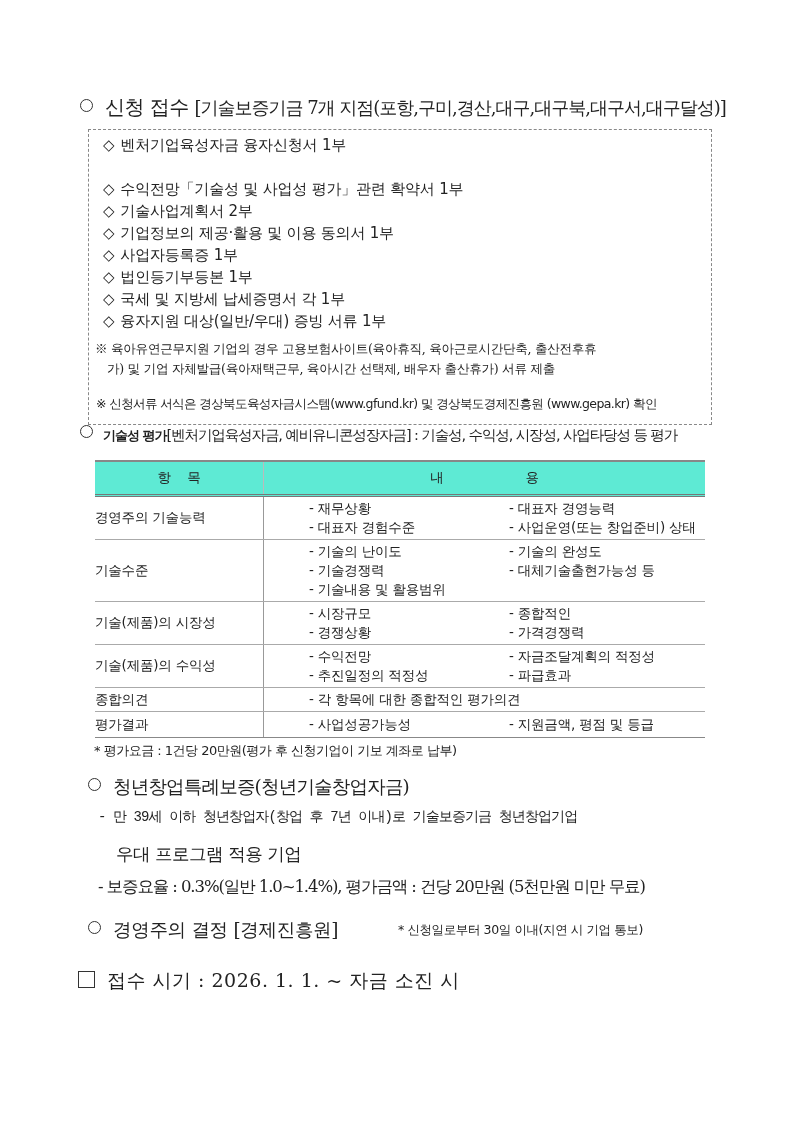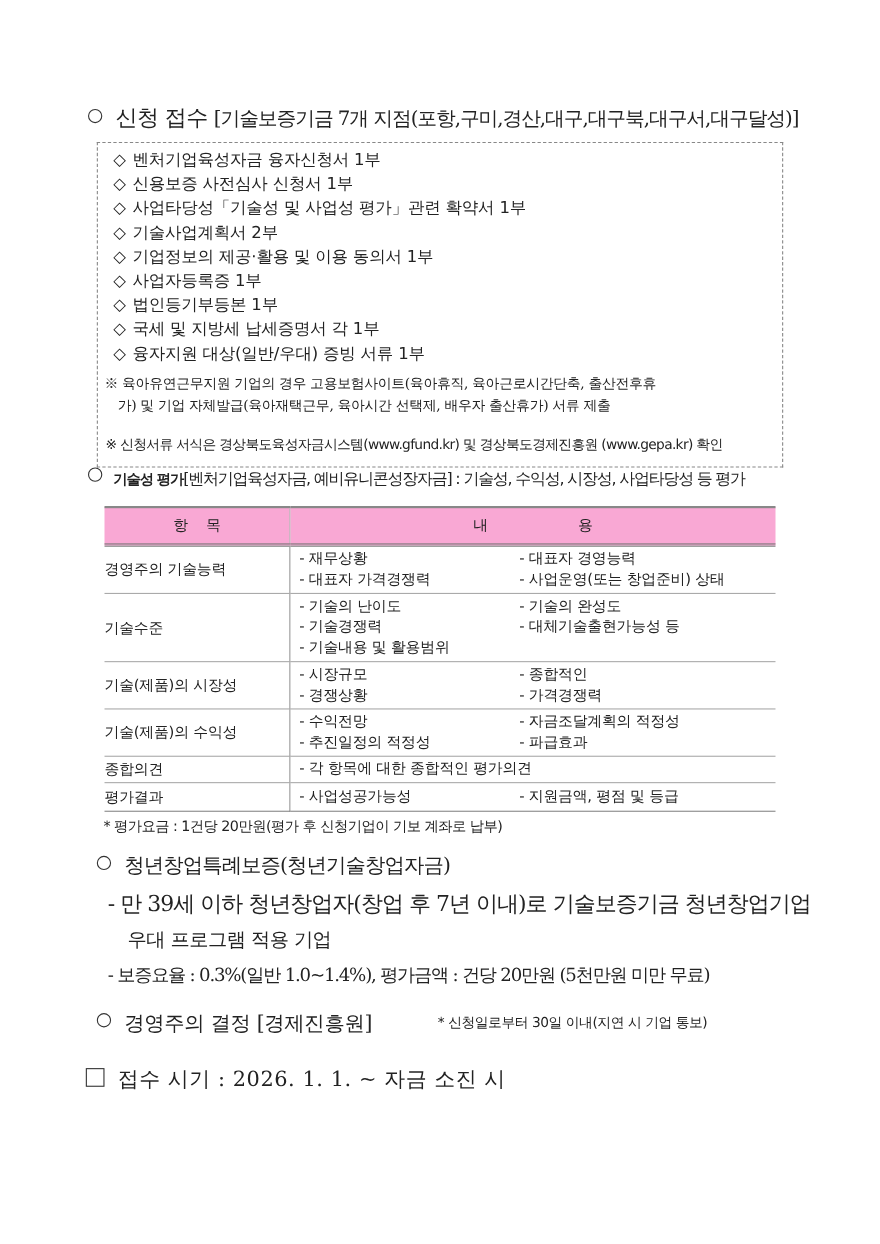--- a/index.html
+++ b/index.html
@@ -16,44 +16,43 @@
             border: 1px dashed #888; box-sizing: border-box; }
   .docbox .item { position: absolute; left: 14px; font-size: 15px; letter-spacing: -0.2px; }
   .diamond { display: inline-block; font-size: 15px; margin-right: 6px; }
   .docbox .note { position: absolute; left: 6px; font-size: 12.6px; letter-spacing: -0.3px;
                   line-height: 20px; }
 
   .small-note { font-size: 12.5px; letter-spacing: -0.6px; }
 
   table.eval { position: absolute; left: 95px; top: 460px; width: 610px;
                border-collapse: collapse; font-size: 13.5px; letter-spacing: -0.2px; }
-  table.eval th { background: #f9a8d4; font-weight: normal; height: 30px;
+  table.eval th { background: #5eead4; font-weight: normal; height: 30px;
                   border-bottom: 3px double #777; border-top: 2px solid #888; }
   table.eval th.c1 { border-right: 1px solid #bbb; }
   table.eval td { border-bottom: 1px solid #aaa; vertical-align: middle; padding: 2px 0; }
   table.eval td.cat { width: 168px; text-align: left; border-right: 1px solid #999; }
   table.eval td.content { padding-left: 8px; }
   table.eval tr:last-child td { border-bottom: 1.5px solid #888; }
-  .cgrid { display: grid; grid-template-columns: 200px 1fr; line-height: 19px; }
+  .cgrid { display: grid; grid-template-columns: 200px 1fr; line-height: 19px; margin-left: 37px; }
 
   .checkbox { display: inline-block; width: 15px; height: 15px; border: 1.3px solid #333;
               margin-right: 12px; vertical-align: -1px; }
 </style>
 </head>
 <body>
 
 <div class="abs h-line serif" style="left:80px; top:94px;">
   <span class="bullet-o"></span><span style="font-size:20px;">신청 접수</span>
   <span style="font-size:18px; letter-spacing:-1px;">[기술보증기금 7개 지점(포항,구미,경산,대구,대구북,대구서,대구달성)]</span>
 </div>
 
 <div class="docbox">
   <div class="item" style="top:6px;"><span class="diamond">◇</span><span>벤처기업육성자금 융자신청서 1부</span></div>
-  <div class="item" style="top:28px;"><span class="diamond">◇</span><span>신용보증 사전심사 신청서 1부</span></div>
-  <div class="item" style="top:50px;"><span class="diamond">◇</span><span>사업타당성「기술성 및 사업성 평가」관련 확약서 1부</span></div>
+  <div class="item" style="top:50px;"><span class="diamond">◇</span><span>수익전망「기술성 및 사업성 평가」관련 확약서 1부</span></div>
   <div class="item" style="top:72px;"><span class="diamond">◇</span><span>기술사업계획서 2부</span></div>
   <div class="item" style="top:94px;"><span class="diamond">◇</span><span>기업정보의 제공·활용 및 이용 동의서 1부</span></div>
   <div class="item" style="top:116px;"><span class="diamond">◇</span><span>사업자등록증 1부</span></div>
   <div class="item" style="top:138px;"><span class="diamond">◇</span><span>법인등기부등본 1부</span></div>
   <div class="item" style="top:160px;"><span class="diamond">◇</span><span>국세 및 지방세 납세증명서 각 1부</span></div>
   <div class="item" style="top:182px;"><span class="diamond">◇</span><span>융자지원 대상(일반/우대) 증빙 서류 1부</span></div>
   <div class="note serif" style="top:209px;">※ 육아유연근무지원 기업의 경우 고용보험사이트(육아휴직, 육아근로시간단축, 출산전후휴</div>
   <div class="note serif" style="top:229px; left:18px;">가) 및 기업  자체발급(육아재택근무, 육아시간 선택제, 배우자 출산휴가) 서류 제출</div>
 </div>
 
@@ -70,21 +69,21 @@
       <th style="white-space:pre;">내                    용</th>
     </tr>
   </thead>
   <tbody>
     <tr style="height:42px;">
       <td class="cat">경영주의 기술능력</td>
       <td class="content">
         <div class="cgrid">
           <span>- 재무상황</span>
             <span>- 대표자 경영능력</span>
-          <span>- 대표자 가격경쟁력</span>
+          <span>- 대표자 경험수준</span>
             <span>- 사업운영(또는 창업준비) 상태</span>
         </div>
       </td>
     </tr>
     <tr style="height:60px;">
       <td class="cat">기술수준</td>
       <td class="content">
         <div class="cgrid">
           <span>- 기술의 난이도</span>
             <span>- 기술의 완성도</span>
@@ -135,21 +134,21 @@
       </td>
     </tr>
   </tbody>
 </table>
 
 <div class="abs" style="left:94px; top:742px; font-size:13px; letter-spacing:-0.5px;">* 평가요금 : 1건당 20만원(평가 후 신청기업이 기보 계좌로 납부)</div>
 
 <div class="abs serif" style="left:88px; top:774px; font-size:18.5px; letter-spacing:-0.8px;">
   <span class="bullet-o"></span><span>청년창업특례보증(청년기술창업자금)</span>
 </div>
-<div class="abs serif" style="left:98px; top:808px; font-size:20px; letter-spacing:-0.9px;">- 만 39세 이하 청년창업자(창업 후 7년 이내)로 기술보증기금 청년창업기업</div>
+<div class="abs serif" style="left:98px; top:808px; font-size:14px; letter-spacing:-0.9px;font-family:Liberation Mono, monospace;">- 만 39세 이하 청년창업자(창업 후 7년 이내)로 기술보증기금 청년창업기업</div>
 <div class="abs serif" style="left:116px; top:842px; font-size:17.5px; letter-spacing:-0.5px;">우대 프로그램 적용 기업</div>
 <div class="abs serif" style="left:98px; top:876px; font-size:16.5px; letter-spacing:-1.1px;">-  보증요율 : 0.3%(일반 1.0~1.4%), 평가금액 : 건당 20만원 (5천만원 미만 무료)</div>
 
 <div class="abs serif" style="left:88px; top:917px; font-size:18.5px; letter-spacing:-0.3px;">
   <span class="bullet-o"></span><span>경영주의 결정</span>
   <span>[경제진흥원]</span>
 </div>
 <div class="abs" style="left:398px; top:922px; font-size:12.5px; letter-spacing:-0.4px;text-align:center;">* 신청일로부터 30일 이내(지연 시 기업 통보)</div>
 
 <div class="abs serif" style="left:78px; top:968px; font-size:19px; letter-spacing:0.5px;">

